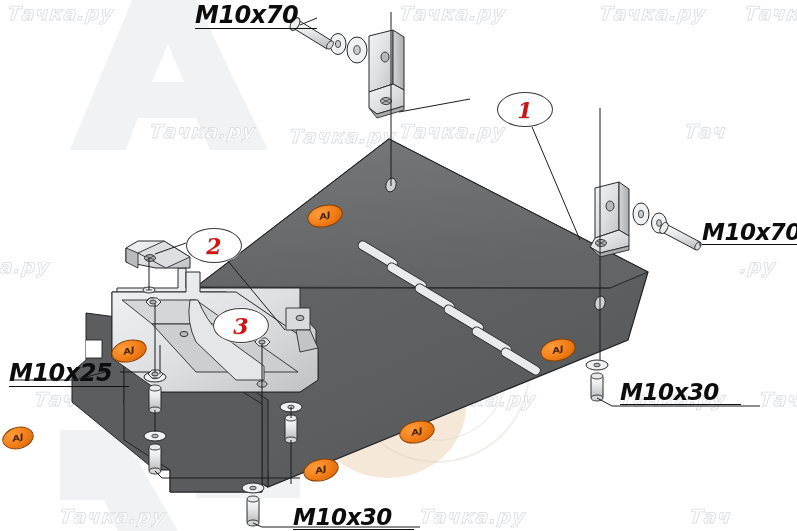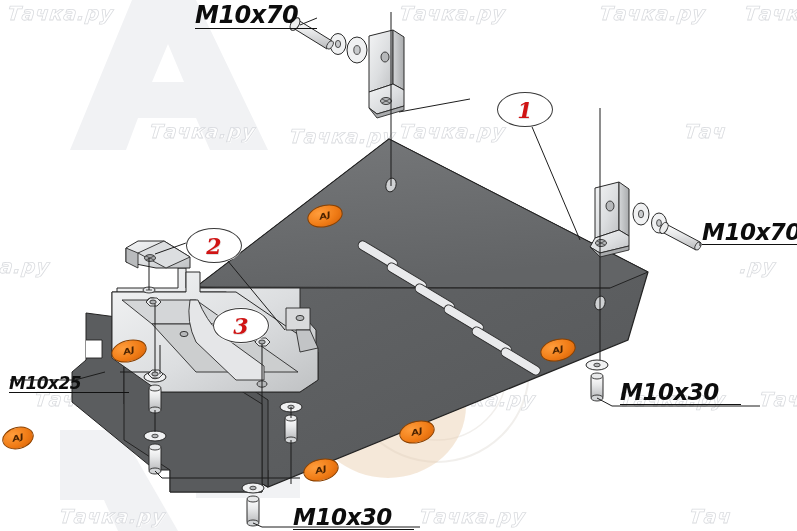--- a/index.html
+++ b/index.html
@@ -428,21 +428,21 @@
         <i style="font-size: 10px;">AJ</i>
       </div>
       <div class="sticker" style="left: 2px; top: 427px; width: 30px; height: 20px; transform: rotate(-14deg);">
         <i style="font-size: 10px;">AJ</i>
       </div>
     </div>
 
   <div id="labels">
       <div class="partlabel" style="left: 195px; top: 1px; font-size: 24px;"><span>M10x70</span><span class="underline" style="width: 122px;"></span></div>
       <div class="partlabel" style="left: 702px; top: 219px; font-size: 23px;"><span>M10x70</span><span class="underline" style="width: 118px;"></span></div>
-      <div class="partlabel" style="left: 9px; top: 373px; font-size: 17px;"><span>M10x25</span><span class="underline" style="width: 120px;"></span></div>
+      <div class="partlabel" style="left: 9px; top: 359px; font-size: 24px;"><span>M10x25</span><span class="underline" style="width: 120px;"></span></div>
       <div class="partlabel" style="left: 620px; top: 379px; font-size: 23px;"><span>M10x30</span><span class="underline" style="width: 121px;"></span></div>
       <div class="partlabel" style="left: 293px; top: 504px; font-size: 23px;"><span>M10x30</span><span class="underline" style="width: 121px;"></span></div>
     </div>
 
   <div id="callouts">
       <div class="callout" style="left: 497px; top: 92px;">
         <span style="color: rgb(208, 20, 20);">1</span>
       </div>
       <div class="callout" style="left: 186px; top: 228px;">
         <span style="color: rgb(208, 20, 20);">2</span>

